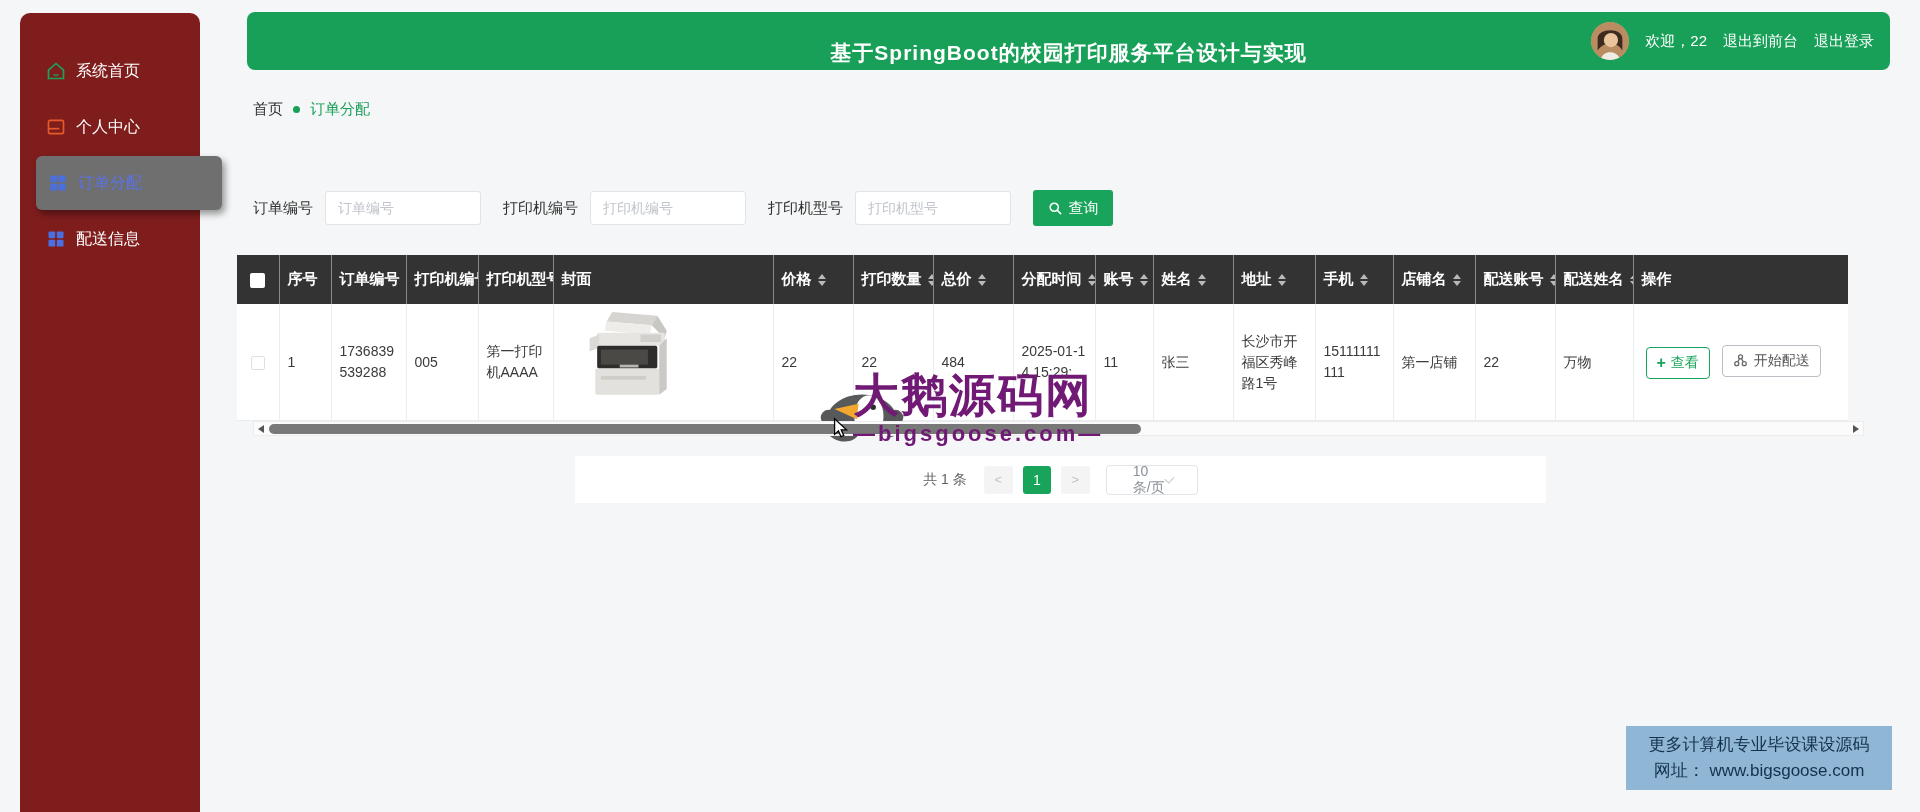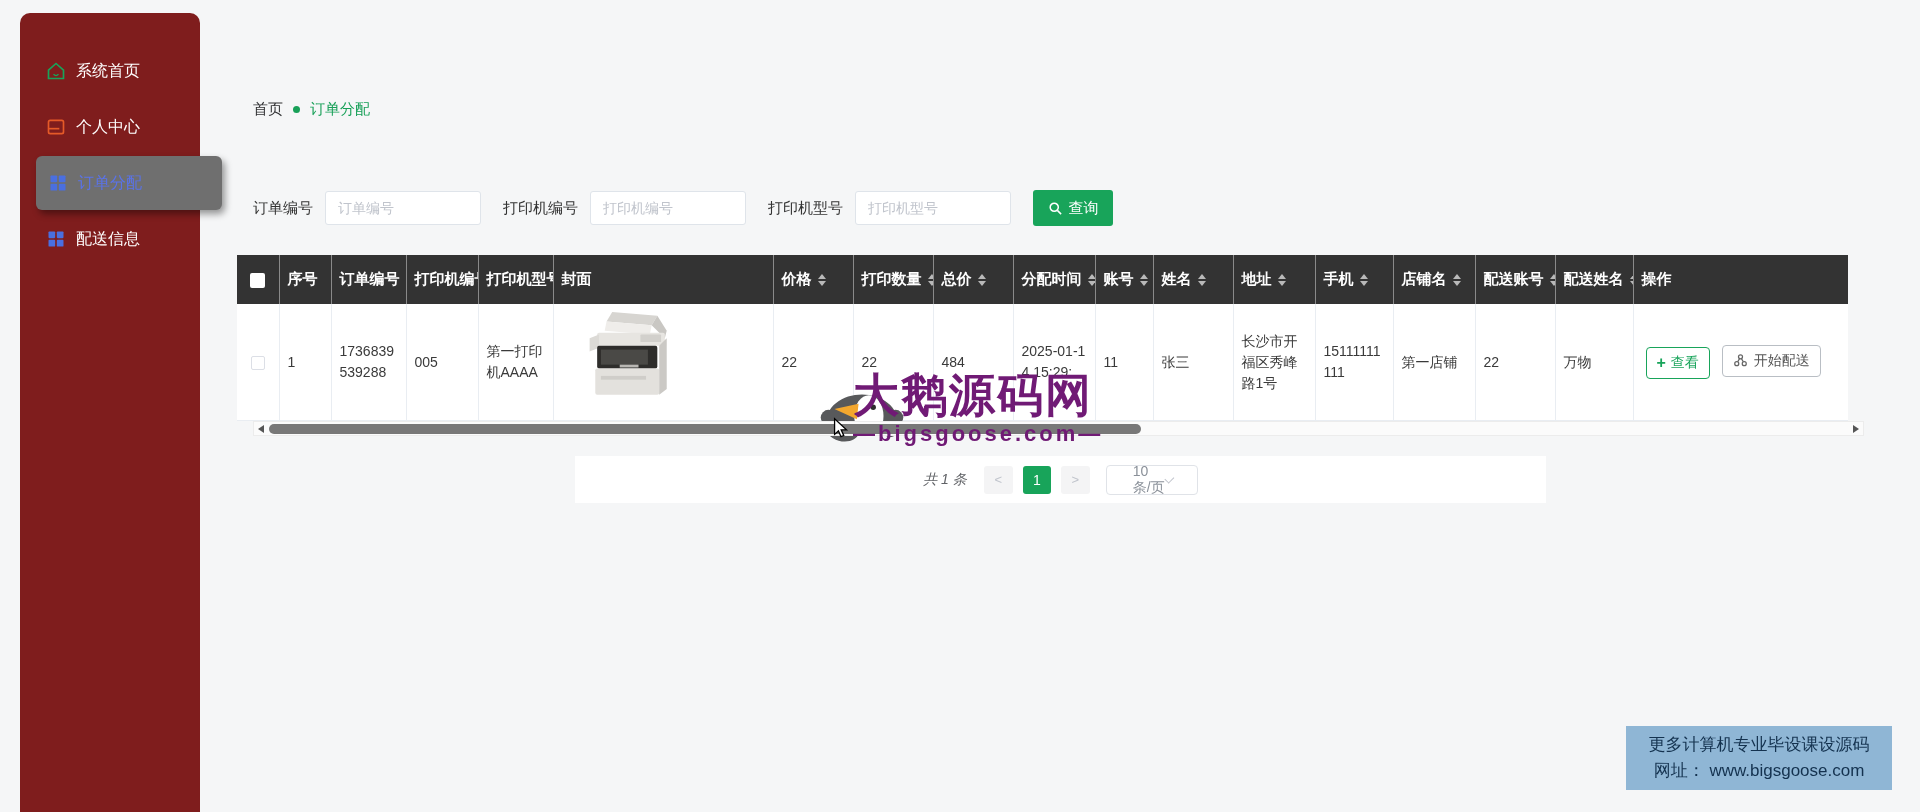--- a/index.html
+++ b/index.html
@@ -52,21 +52,21 @@
 
   
   .hscroll{position:absolute;left:253px;top:421px;width:1611px;height:15px;background:#fbfbfb;border:1px solid #ececec;z-index:6;}
   .hs-thumb{position:absolute;left:15px;top:2px;width:872px;height:10px;background:#787878;border-radius:5px;cursor:pointer;}
   .hs-arrow{position:absolute;top:3px;width:0;height:0;border-top:4px solid transparent;border-bottom:4px solid transparent;}
   .hs-left{left:4px;border-right:6px solid #555;}
   .hs-right{right:4px;border-left:6px solid #555;}
 
   
   .pager{position:absolute;left:575px;top:456px;width:971px;height:47px;background:#fff;display:flex;align-items:center;justify-content:center;gap:10px;font-size:14px;color:#606266;z-index:1;}
-  .pg-total{margin-right:7px;font-style:italic;}
+  .pg-total{margin-right:7px;}
   .pg-btn{width:29px;height:28px;background:#f4f4f5;color:#c0c4cc;border-radius:3px;display:inline-flex;align-items:center;justify-content:center;font-size:13px;cursor:not-allowed;}
   .pg-cur{width:28px;height:28px;background:#18a45a;color:#fff;border-radius:3px;display:inline-flex;align-items:center;justify-content:center;cursor:pointer;}
   .pg-size{width:92px;height:30px;border:1px solid #e0e3e8;border-radius:4px;background:#fff;display:inline-flex;align-items:center;justify-content:space-between;padding:0 26px;color:#8a9099;cursor:pointer;margin-left:6px;}
   .chev{width:8px;height:8px;border-right:1.5px solid #c0c4cc;border-bottom:1.5px solid #c0c4cc;transform:rotate(45deg) translateY(-2px);}
 
   
   .wm-logo{position:absolute;left:816px;top:366px;width:92px;height:86px;z-index:5;}
   .wm-text{position:absolute;left:853px;top:372px;z-index:7;color:#701a75;}
   .wm-title{font-size:46px;font-weight:800;letter-spacing:2px;line-height:1;white-space:nowrap;}
   .wm-sub{font-size:22px;font-weight:700;letter-spacing:3px;margin-top:3px;white-space:nowrap;}
@@ -116,20 +116,36 @@
               <rect x="13" y="3" width="8" height="8" rx="1"></rect>
               <rect x="3" y="13" width="8" height="8" rx="1"></rect>
               <rect x="13" y="13" width="8" height="8" rx="1"></rect>
             </svg>
         </span>
         <span>配送信息</span>
       </div>
     </div>
   </div>
 
+  <div class="green-header">
+    <div class="app-title">基于SpringBoot的校园打印服务平台设计与实现</div>
+    <div class="user-area">
+      <span class="avatar">
+        <svg viewBox="0 0 40 40" width="38" height="38">
+            <circle cx="20" cy="20" r="20" fill="#b98c62"></circle>
+            <path d="M7 18 C6 6 34 5 33 18 L33 30 C28 20 13 20 7 30 Z" fill="#3d2b1f"></path>
+            <circle cx="21" cy="19" r="7.5" fill="#e9c49c"></circle>
+            <path d="M10 40 C12 29 28 29 31 40 Z" fill="#efece4"></path>
+          </svg>
+      </span>
+      <span>欢迎，22</span>
+      <span>退出到前台</span>
+      <span>退出登录</span>
+    </div>
+  </div>
 
   <div class="crumb">
     <span>首页</span>
     <span class="crumb-dot"></span>
     <span class="crumb-cur">订单分配</span>
   </div>
 
   <div class="search-bar">
     <label>订单编号</label>
     <input type="text" placeholder="订单编号" style="">

